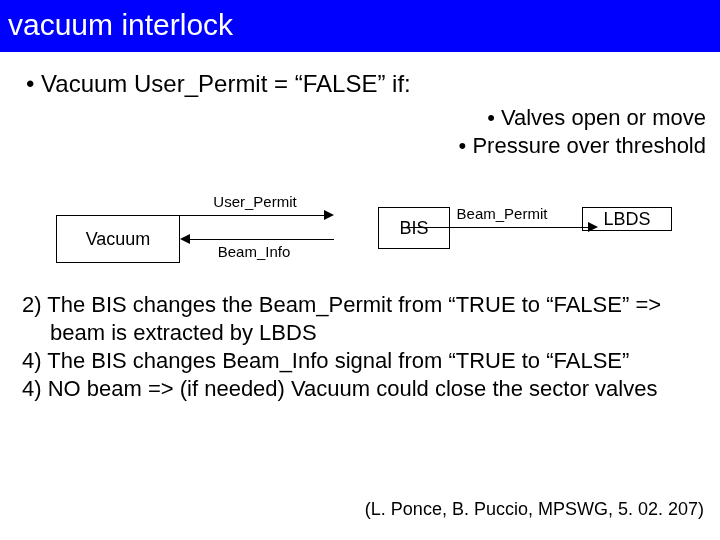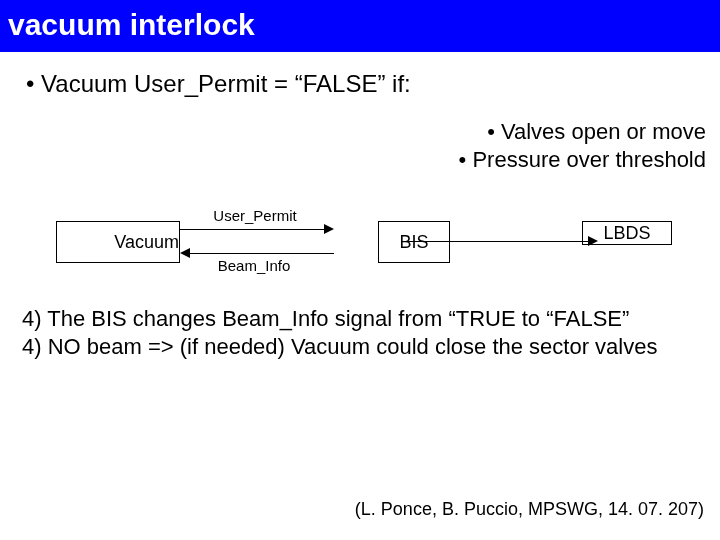--- a/index.html
+++ b/index.html
@@ -10,28 +10,28 @@
     background: #ffffff;
     color: #000000;
     position: relative;
     overflow: hidden;
   }
   .title-bar {
     background: #0000ff;
     color: #ffffff;
     font-size: 30px;
     padding: 8px 8px 10px 8px;
-    font-weight: bold;
+    font-weight: normal;
   }
   .content {
     padding: 18px 14px 0 14px;
   }
   .bullet-main {
     font-size: 24px;
-    margin-bottom: 20px;
+    margin-bottom: 6px;
     padding-left: 30px;
     text-indent: -18px;
   }
   .bullet-main::before {
     content: "• ";
   }
   .bullet-sub {
     font-size: 22px;
     padding-left: 70px;
     text-indent: -18px;
@@ -50,21 +50,21 @@
   }
   .box {
     position: absolute;
     border: 1.5px solid #000;
     background: #fff;
     display: flex;
     align-items: center;
     justify-content: center;
     font-size: 18px;
   }
-  .box-vacuum { left: 42px;  top: 32px; width: 124px; height: 42px; justify-content: flex-end; }
+  .box-vacuum { left: 42px;  top: 40px; width: 124px; height: 48px; }
   .box-bis    { left: 320px; top: 32px; width: 72px;  height: 42px; margin-left: 44px; }
   .box-lbds   { left: 568px; top: 32px; width: 90px;  height: 24px; }
   .arrow-line {
     position: absolute;
     height: 0;
     border-top: 1.5px solid #000;
   }
   .arrow-head {
     position: absolute;
     width: 0; height: 0;
@@ -129,22 +129,24 @@
     <div class="arrow-line" style="left:166px; top:40px; width:144px;"></div>
     <div class="arrow-head arrow-head-right" style="left:310px; top:35px;"></div>
     <div class="arrow-label" style="left:186px; top:18px; width:110px;">User_Permit</div>
 
     <div class="arrow-line" style="left:176px; top:64px; width:144px;"></div>
     <div class="arrow-head arrow-head-left" style="left:166px; top:59px;"></div>
     <div class="arrow-label" style="left:190px; top:68px; width:100px;">Beam_Info</div>
 
     <div class="arrow-line" style="left:392px; top:52px; width:182px;"></div>
     <div class="arrow-head arrow-head-right" style="left:574px; top:47px;"></div>
+    <div class="arrow-label" style="left:428px; top:30px; width:120px;">Beam_Permit</div>
   </div>
 
   <div class="body-text">
+    <div class="item">2) The BIS changes the Beam_Permit from “TRUE to “FALSE” =&gt; beam is extracted by LBDS</div>
     <div class="item">4) The BIS changes Beam_Info signal from “TRUE to “FALSE”</div>
     <div class="item">4) NO beam  =&gt; (if needed) Vacuum could close the sector valves</div>
   </div>
 
 </div>
 
-<div class="citation">(L. Ponce, B. Puccio,  MPSWG, 14. 07. 207)</div>
+<div class="citation">(L. Ponce, B. Puccio,  MPSWG, 5. 02. 207)</div>
 
 </body></html>

